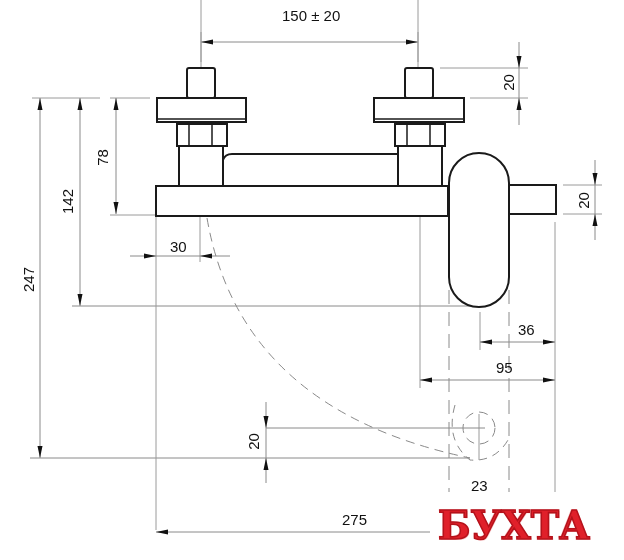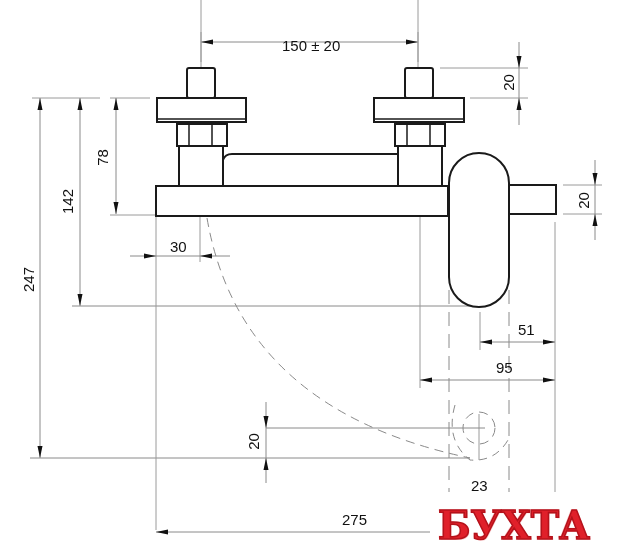--- a/index.html
+++ b/index.html
@@ -124,26 +124,26 @@
     <rect class="part" x="395" y="124" width="50" height="22"></rect>
     <line x1="407" y1="124" x2="407" y2="146" stroke="#1a1a1a" stroke-width="1.5"></line>
     <line x1="430" y1="124" x2="430" y2="146" stroke="#1a1a1a" stroke-width="1.5"></line>
   </g>
 
   <rect class="part" x="500" y="185" width="56" height="29"></rect>
 
   <rect class="part" x="449" y="153" width="60" height="154" rx="30" ry="30"></rect>
 </svg>
 
-<div class="lbl" style="left:282px; top:38px;">150 ± 20</div>
+<div class="lbl" style="left:282px; top:8px;">150 ± 20</div>
 <div class="lbl v" style="left:500px; top:75px;">20</div>
 <div class="lbl v" style="left:575px; top:193px;">20</div>
 <div class="lbl v" style="left:94px; top:150px;">78</div>
 <div class="lbl v" style="left:55px; top:194px;">142</div>
 <div class="lbl v" style="left:16px; top:272px;">247</div>
 <div class="lbl" style="left:170px; top:239px;">30</div>
-<div class="lbl" style="left:518px; top:322px;">51</div>
+<div class="lbl" style="left:518px; top:322px;">36</div>
 <div class="lbl" style="left:496px; top:360px;">95</div>
 <div class="lbl v" style="left:245px; top:434px;">20</div>
 <div class="lbl" style="left:471px; top:478px;">23</div>
 <div class="lbl" style="left:342px; top:512px;">275</div>
 
 <div class="logo">БУХТА</div>
 
 </body></html>

